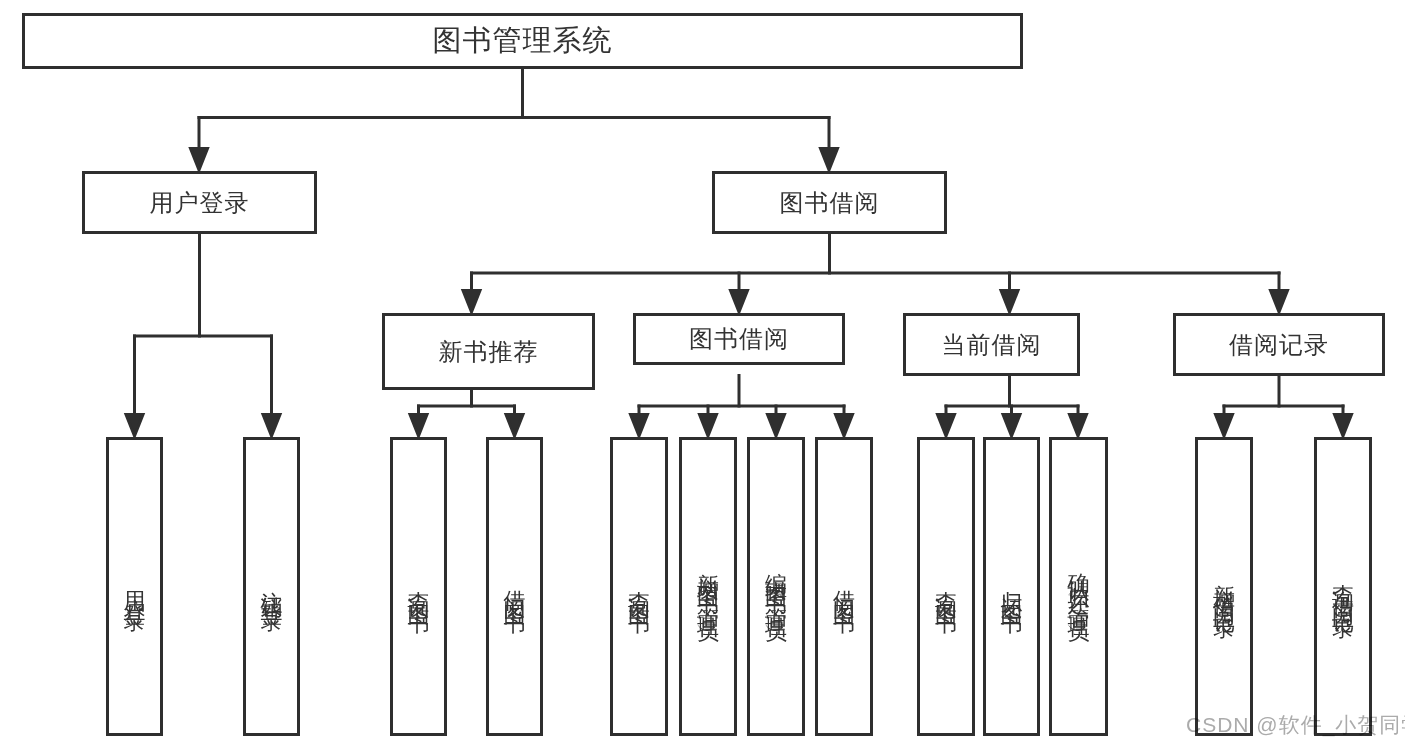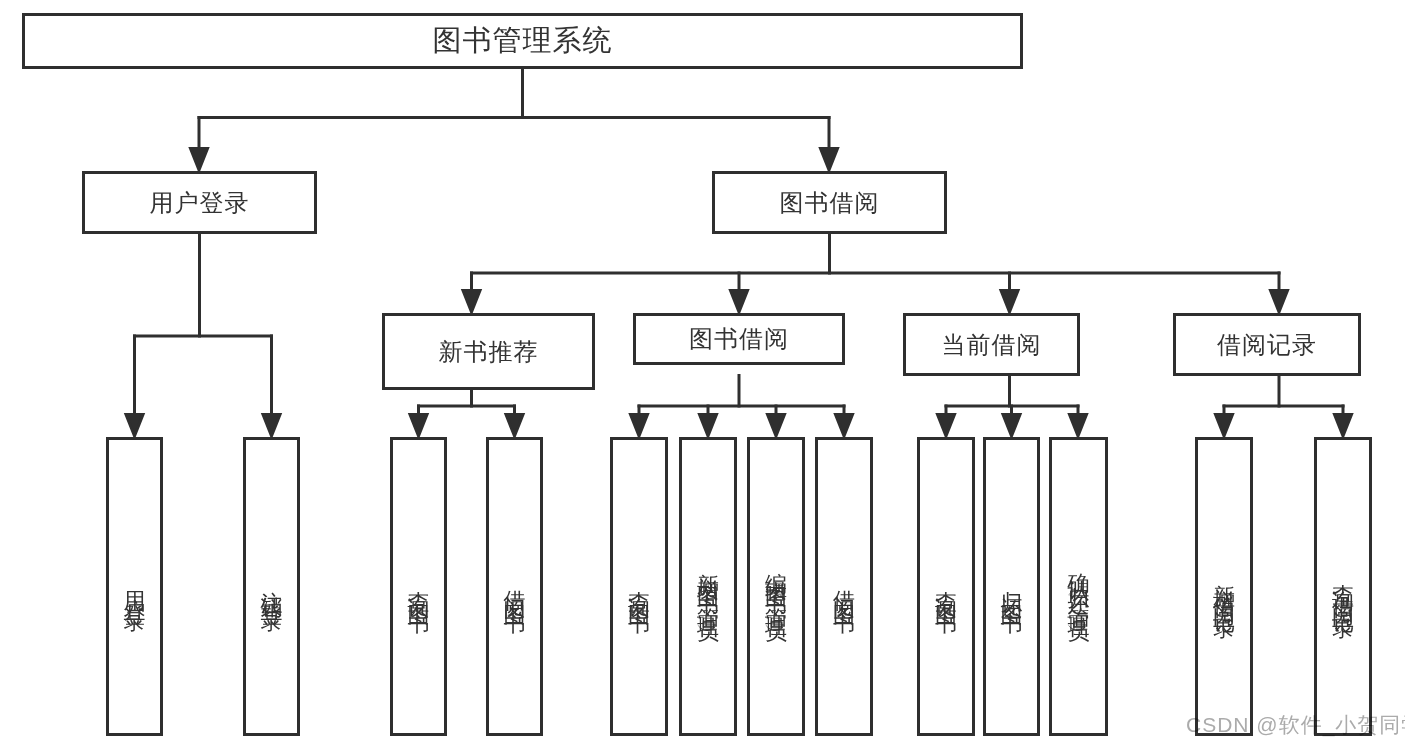--- a/index.html
+++ b/index.html
@@ -119,21 +119,21 @@
 
   <div class="node" style="left:382px;top:313px;width:213px;height:77px">
     <span class="hlabel">新书推荐</span>
   </div>
   <div class="node" style="left:633px;top:313px;width:212px;height:52px">
     <span class="hlabel">图书借阅</span>
   </div>
   <div class="node" style="left:903px;top:313px;width:177px;height:63px">
     <span class="hlabel">当前借阅</span>
   </div>
-  <div class="node" style="left:1173px;top:313px;width:188px;height:63px">
+  <div class="node" style="left:1173px;top:313px;width:212px;height:63px">
     <span class="hlabel">借阅记录</span>
   </div>
 
   <div class="node leaf" style="left:106px;top:437px;width:57px;height:299px">
     <span class="vlabel">用户登录</span>
   </div>
   <div class="node leaf" style="left:243px;top:437px;width:57px;height:299px">
     <span class="vlabel">注销登录</span>
   </div>
 

